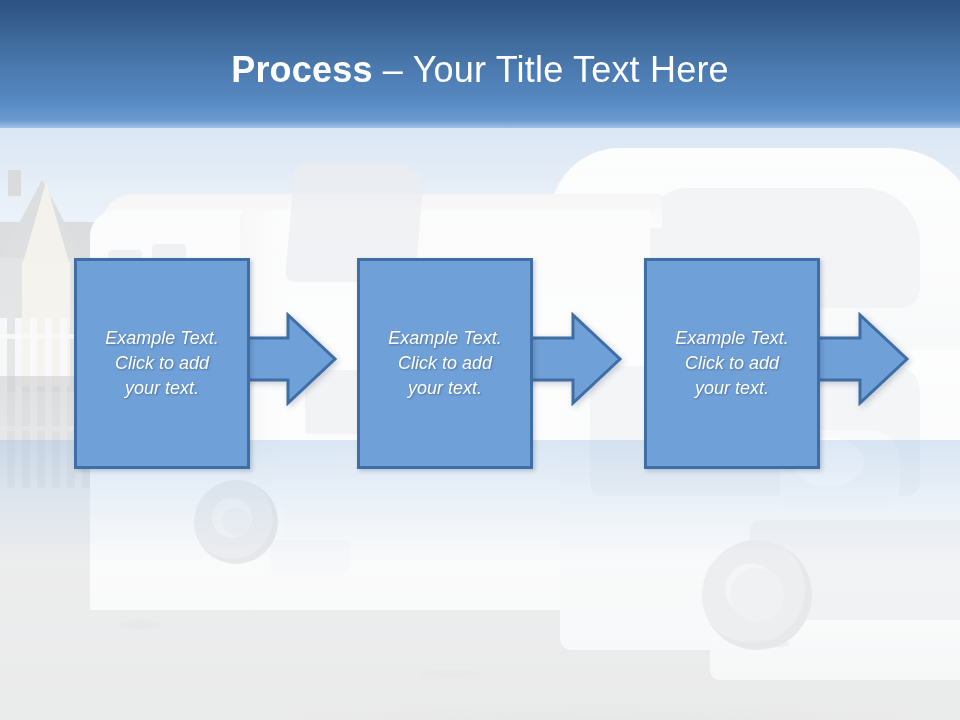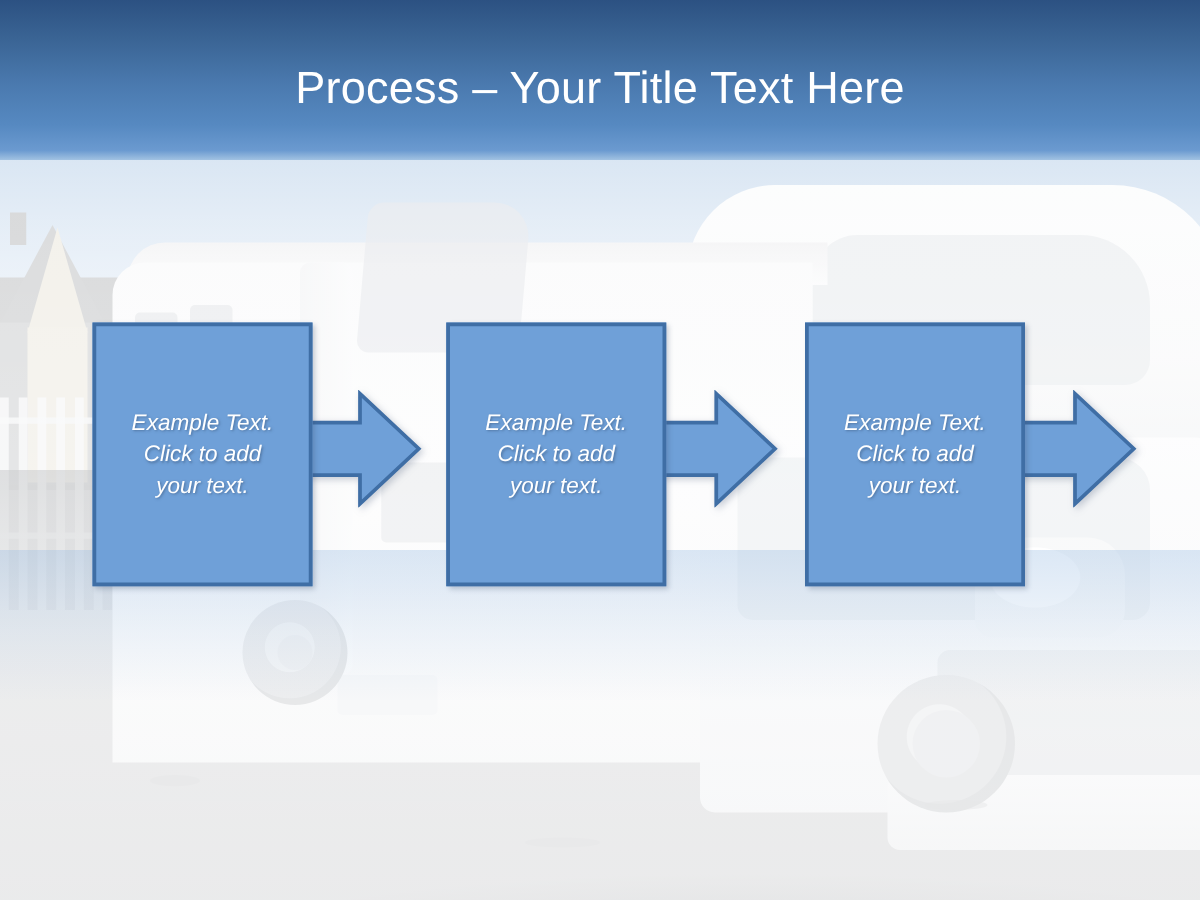--- a/index.html
+++ b/index.html
@@ -275,21 +275,21 @@
   #title {
     position: absolute;
     left: 0; right: 0; top: 48px;
     text-align: center;
     color: #ffffff;
     font-size: 36px;
     line-height: 44px;
     letter-spacing: .2px;
     white-space: nowrap;
   }
-  #title .bold { font-weight: normal; }
+  #title .bold { font-weight: bold; }
   #title .light { font-weight: normal; }
 
   
   .step {
     position: absolute;
     width: 176px;
     height: 211px;
     background: #6fa0d8;
     border: 3px solid #3f6ea5;
     box-sizing: border-box;

